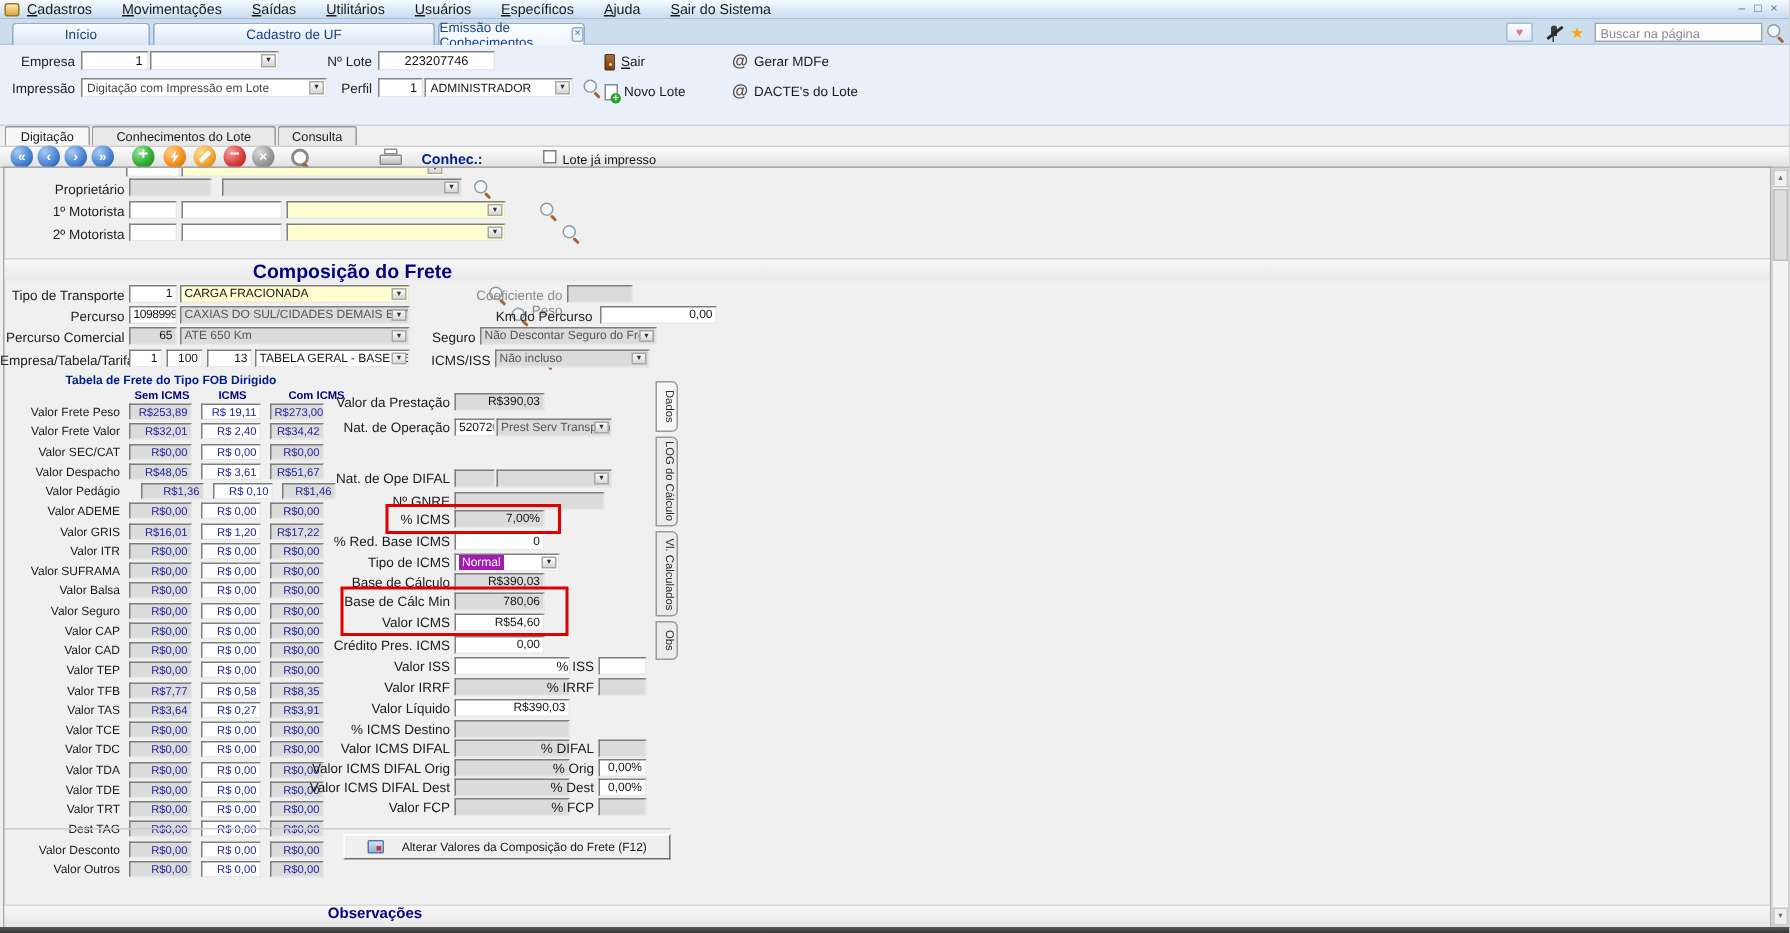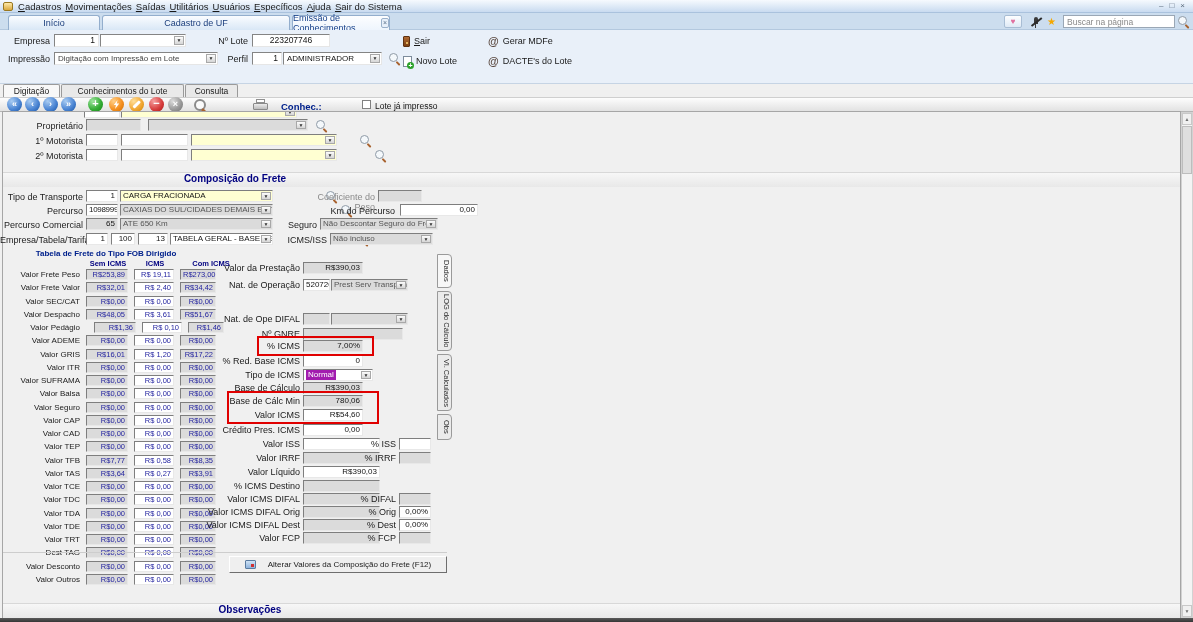--- a/index.html
+++ b/index.html
@@ -6,21 +6,21 @@
 body{font-family:"Liberation Sans",sans-serif;background:#9a9a9a}
 #app{position:relative;width:1193px;height:622px;background:#f0f0f0;overflow:hidden;font-size:9px;color:#141414}
 .abs{position:absolute}
 .txt-navy{color:#00218c}
 .bold{font-weight:bold}
 .right{text-align:right}
 .center{text-align:center}
 
 .menubar{position:absolute;left:0;top:0;width:1193px;height:13px;background:linear-gradient(#f6fafe,#c9dbf0);border-bottom:1px solid #aac2dd;display:flex;align-items:center}
 .appicon{width:10px;height:9px;margin:0 5px 0 3px;background:linear-gradient(#ffe9a8,#d9a93f);border:1px solid #9a7820;border-radius:2px}
-.menu-items{display:flex;gap:4px;font-size:9.5px;color:#1a1a1a}
+.menu-items{display:flex;gap:20px;font-size:9.5px;color:#1a1a1a}
 .menu-item{display:inline-block;cursor:default}
 .menu-item::first-letter{text-decoration:underline}
 .winctl{position:absolute;right:8px;top:1px;display:flex;gap:6px;font-size:8px;color:#5a6b7d}
 
 .tabbar{position:absolute;left:0;top:13px;width:1193px;height:17px;background:#ccddee;border-bottom:1px solid #b3c8de}
 .tb-tab{position:absolute;top:2px;height:15px;background:linear-gradient(#fafcff,#d9e7f6);border:1px solid #93aecd;border-bottom:none;border-radius:3px 3px 0 0;color:#1c3f7d;font-size:9px;display:flex;align-items:center;justify-content:center}
 .tb-tab.active{background:linear-gradient(#fdfeff,#eef5fd);color:#17418a}
 .tb-close{width:10px;height:10px;margin-left:6px;border:1px solid #9ab0ca;background:#e8f0fa;border-radius:2px;font-size:7px;line-height:8px;text-align:center;color:#5a7089}
 .mini-btn{position:absolute;top:2px;height:13px;border:1px solid #a8bdd4;background:linear-gradient(#fdfeff,#dfeaf6);border-radius:2px;display:flex;align-items:center;justify-content:center}
 .heart{color:#e070a0;font-size:8px}
@@ -66,21 +66,21 @@
 .tmag::before{content:"";position:absolute;left:1px;top:1px;width:8px;height:8px;border:2px solid #8a8a8a;border-radius:50%;background:#fafafa}
 .tmag::after{content:"";position:absolute;left:10px;top:10px;width:6px;height:2.5px;background:#a8622e;transform:rotate(45deg);transform-origin:0 0;border-radius:1px}
 .printer{position:absolute;top:1px;width:17px;height:13px}
 .printer .pr-top{position:absolute;left:4px;top:0;width:9px;height:4px;background:#fff;border:1px solid #909090}
 .printer .pr-body{position:absolute;left:1px;top:4px;width:15px;height:7px;background:linear-gradient(#ececec,#bdbdbd);border:1px solid #8a8a8a;border-radius:1px}
 .checkbox{position:absolute;width:9px;height:9px;border:1px solid #808080;background:#fff}
 
 .content-frame{position:absolute;left:2px;top:111px;width:1179px;height:507px;border:1px solid #a6a6a6}
 .clip{position:absolute;overflow:hidden}
 .sec-band{position:absolute;left:3px;width:1177px;height:15px;background:linear-gradient(#f7f7f7,#e8e8e8);border-top:1px solid #d8d8d8}
-.sec-title{position:absolute;font-size:10px;font-weight:bold;color:#000080}
+.sec-title{position:absolute;font-size:13px;font-weight:bold;color:#000080}
 
 .ft-head{position:absolute;font-size:7.5px;font-weight:bold;color:#000080;text-align:center}
 .frow{display:flex;align-items:center;height:13.25px}
 .ft-label{width:84px;text-align:right;padding-right:4px;font-size:8px;color:#1a1a1a;white-space:nowrap}
 .vbox{height:11px;border:1px solid;border-color:#7e7e7e #e8e8e8 #e8e8e8 #7e7e7e;font-size:7.5px;line-height:9px;text-align:right;padding:0 2px;color:#1f1f9e;white-space:nowrap}
 .vbox.g{background:#dbdbdb}
 .vbox.w{background:#fff}
 
 .crow{position:absolute;left:0;width:470px;height:13px;font-size:9px}
 .clabel{position:absolute;left:150px;width:150px;text-align:right;top:1px;white-space:nowrap;color:#1a1a1a}
@@ -292,21 +292,21 @@
   <span class="flabel" style="left:0;width:83px;top:235px">Empresa/Tabela/Tarifa</span>
   <span class="cbox right" style="left:86px;top:233px;width:22px">1</span>
   <span class="cbox right" style="left:111px;top:233px;width:24px">100</span>
   <span class="cbox right" style="left:138px;top:233px;width:30px">13</span>
   <span class="cbox" style="left:170px;top:233px;width:103px;padding-right:12px"><span>TABELA GERAL - BASE TESTE</span><span class="arr">▼</span></span>
   <span class="mag abs" style="left:278px;top:233px"></span>
   <span class="flabel" style="left:250px;width:77px;top:235px;left:250px">ICMS/ISS</span>
   <span class="cbox g" style="left:330px;top:233px;width:103px;padding-right:12px;color:#555"><span>Não incluso</span><span class="arr">▼</span></span>
 
   
-  <div class="abs txt-navy bold center" style="left:0;top:249px;width:212px;font-size:8px">Tabela de Frete do Tipo FOB Dirigido</div>
+  <div class="abs txt-navy bold center" style="left:8px;top:249px;width:212px;font-size:8px">Tabela de Frete do Tipo FOB Dirigido</div>
   <span class="ft-head" style="left:86px;top:259px;width:44px">Sem ICMS</span>
   <span class="ft-head" style="left:134px;top:259px;width:42px">ICMS</span>
   <span class="ft-head" style="left:192px;top:259px;width:38px">Com ICMS</span>
   <div class="abs" style="left:0;top:268px;width:230px">
 
       <div class="frow">
         <span class="ft-label">Valor Frete Peso</span>
         <span class="vbox g" style="margin-left:2px;width:42px">R$253,89</span>
         <span class="vbox w" style="margin-left:6px;width:40px">R$ 19,11</span>
         <span class="vbox g" style="margin-left:6px;width:36px">R$273,00</span>

